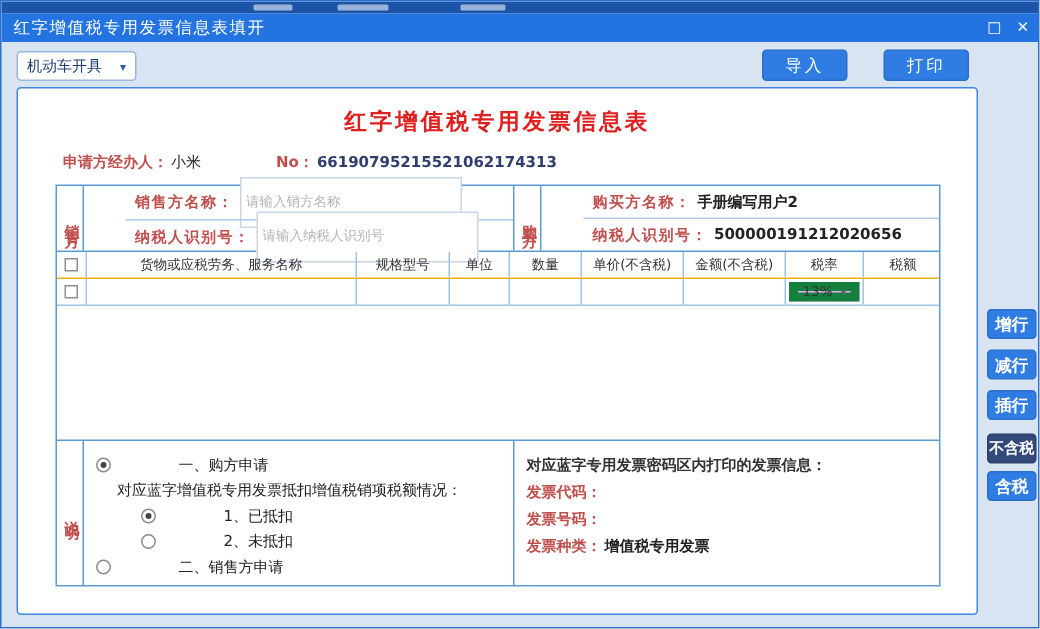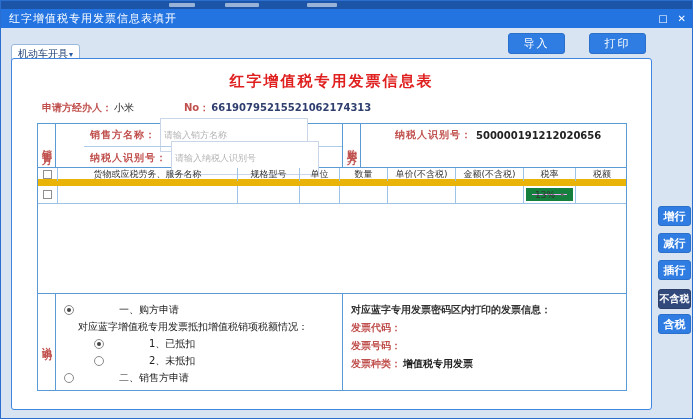--- a/index.html
+++ b/index.html
@@ -11,21 +11,21 @@
   .top-strip{position:absolute;left:0;top:0;width:100%;height:8px;background:#1c55a8;}
   .frag{position:absolute;top:2px;height:4px;background:rgba(255,255,255,.55);border-radius:1px;}
   .f1{left:168px;width:26px;} .f2{left:224px;width:34px;} .f3{left:306px;width:30px;}
   .titlebar{position:absolute;left:0;top:8px;width:100%;height:19px;background:#2374e1;color:#fff;display:flex;align-items:center;}
   .win-title{font-size:11px;margin-left:8px;letter-spacing:1px;}
   .win-controls{margin-left:auto;margin-right:6px;display:flex;gap:10px;}
   .win-btn{font-size:10px;color:#fff;cursor:default;line-height:14px;}
 
   
   .toolbar{position:absolute;left:0;top:27px;width:100%;height:30px;}
-  .combo{position:absolute;left:10px;top:16px;width:69px;height:20px;background:#fff;border:1px solid #9ab8dd;border-radius:3px;display:flex;align-items:center;justify-content:space-between;padding:0 6px;font-size:10px;color:#1d3f73;}
+  .combo{position:absolute;left:10px;top:6px;width:80px;height:20px;background:#fff;border:1px solid #9ab8dd;border-radius:3px;display:flex;align-items:center;justify-content:space-between;padding:0 6px;font-size:10px;color:#1d3f73;}
   .combo .caret{font-size:8px;color:#2a5ca8;}
   .toolbar-right{position:absolute;right:46px;top:5px;display:flex;gap:24px;}
   .btn{width:57px;height:21px;background:#2f7de2;border:1px solid #2a6fca;border-radius:3px;color:#fff;font-size:11px;font-family:inherit;letter-spacing:2px;}
 
   
   .panel{position:absolute;left:10px;top:57px;width:641px;height:352px;background:#fff;border:1px solid #3f86e0;border-radius:3px;}
   .form-title{margin-top:13px;text-align:center;color:#e01f1f;font-size:15px;font-weight:bold;letter-spacing:2px;}
   .info-row{margin:10px 0 0 30px;height:14px;font-size:10px;display:flex;align-items:center;}
   .ig1{margin-right:10px;} .ig2{margin-right:50px;}
   .rlbl{color:#c0504d;font-weight:bold;margin-right:2px;}
@@ -42,21 +42,21 @@
   .prow{height:22px;display:flex;align-items:center;padding-left:6px;}
   .prow + .prow{border-top:1px solid #aecbea;}
   .flabel{color:#c0504d;font-weight:bold;margin-right:4px;letter-spacing:1px;white-space:nowrap;}
   .tin{width:148px;height:14px;border:1px solid #c9d6e8;background:#fff;font-size:9px;color:#555;padding:16px 3px;font-family:inherit;}
   .tin::placeholder{color:#b4b4b4;}
   .bval{color:#222;font-weight:bold;}
 
   .goods-grid{display:grid;grid-template-columns:20px 180px 62px 40px 48px 68px 68px 52px 52px;}
   .g-h,.g-c{border-right:1px solid #9dc3e6;display:flex;align-items:center;justify-content:center;}
   .g-h:last-child,.g-c:last-child{border-right:none;}
-  .goods-header{height:18px;border-bottom:7px solid #eab308;text-align:right;}
+  .goods-header{height:18px;border-bottom:1px solid #eab308;text-align:right;}
   .g-h{font-size:9px;color:#333;}
   .goods-row{height:18px;border-bottom:1px solid #9dc3e6;}
   .cb{width:9px;height:9px;border:1px solid #8f8f8f;background:#fff;}
   .cell-combo{display:flex;flex:1;align-items:center;justify-content:space-between;border:6px solid #15803d;height:13px;margin:0 2px;padding:0 3px;font-size:9px;color:#333;background:#f0abfc;}
   .cell-combo .caret{font-size:7px;color:#666;}
   .goods-empty{height:90px;border-bottom:1px solid #5b9bd5;}
 
   .total-row{height:17px;display:flex;align-items:center;border-bottom:1px solid #5b9bd5;padding-left:4px;}
   .total-row .rlbl{margin-right:8px;}
   .tg2{margin-left:60px;}
@@ -133,20 +133,24 @@
             <div class="prow">
               <span class="flabel">纳税人识别号：</span>
               <input class="tin" type="text" placeholder="请输入纳税人识别号" style="">
             </div>
           </div>
         </div>
         <div class="half right">
           <div class="vlabel">购买方</div>
           <div class="party-rows">
             <div class="prow">
+              <span class="flabel">购买方名称：</span>
+              <span class="bval">手册编写用户2</span>
+            </div>
+            <div class="prow">
               <span class="flabel">纳税人识别号：</span>
               <span class="bval">500000191212020656</span>
             </div>
           </div>
         </div>
       </div>
 
       <div class="goods-grid goods-header">
         <div class="g-h">
             <div class="cb"></div>

